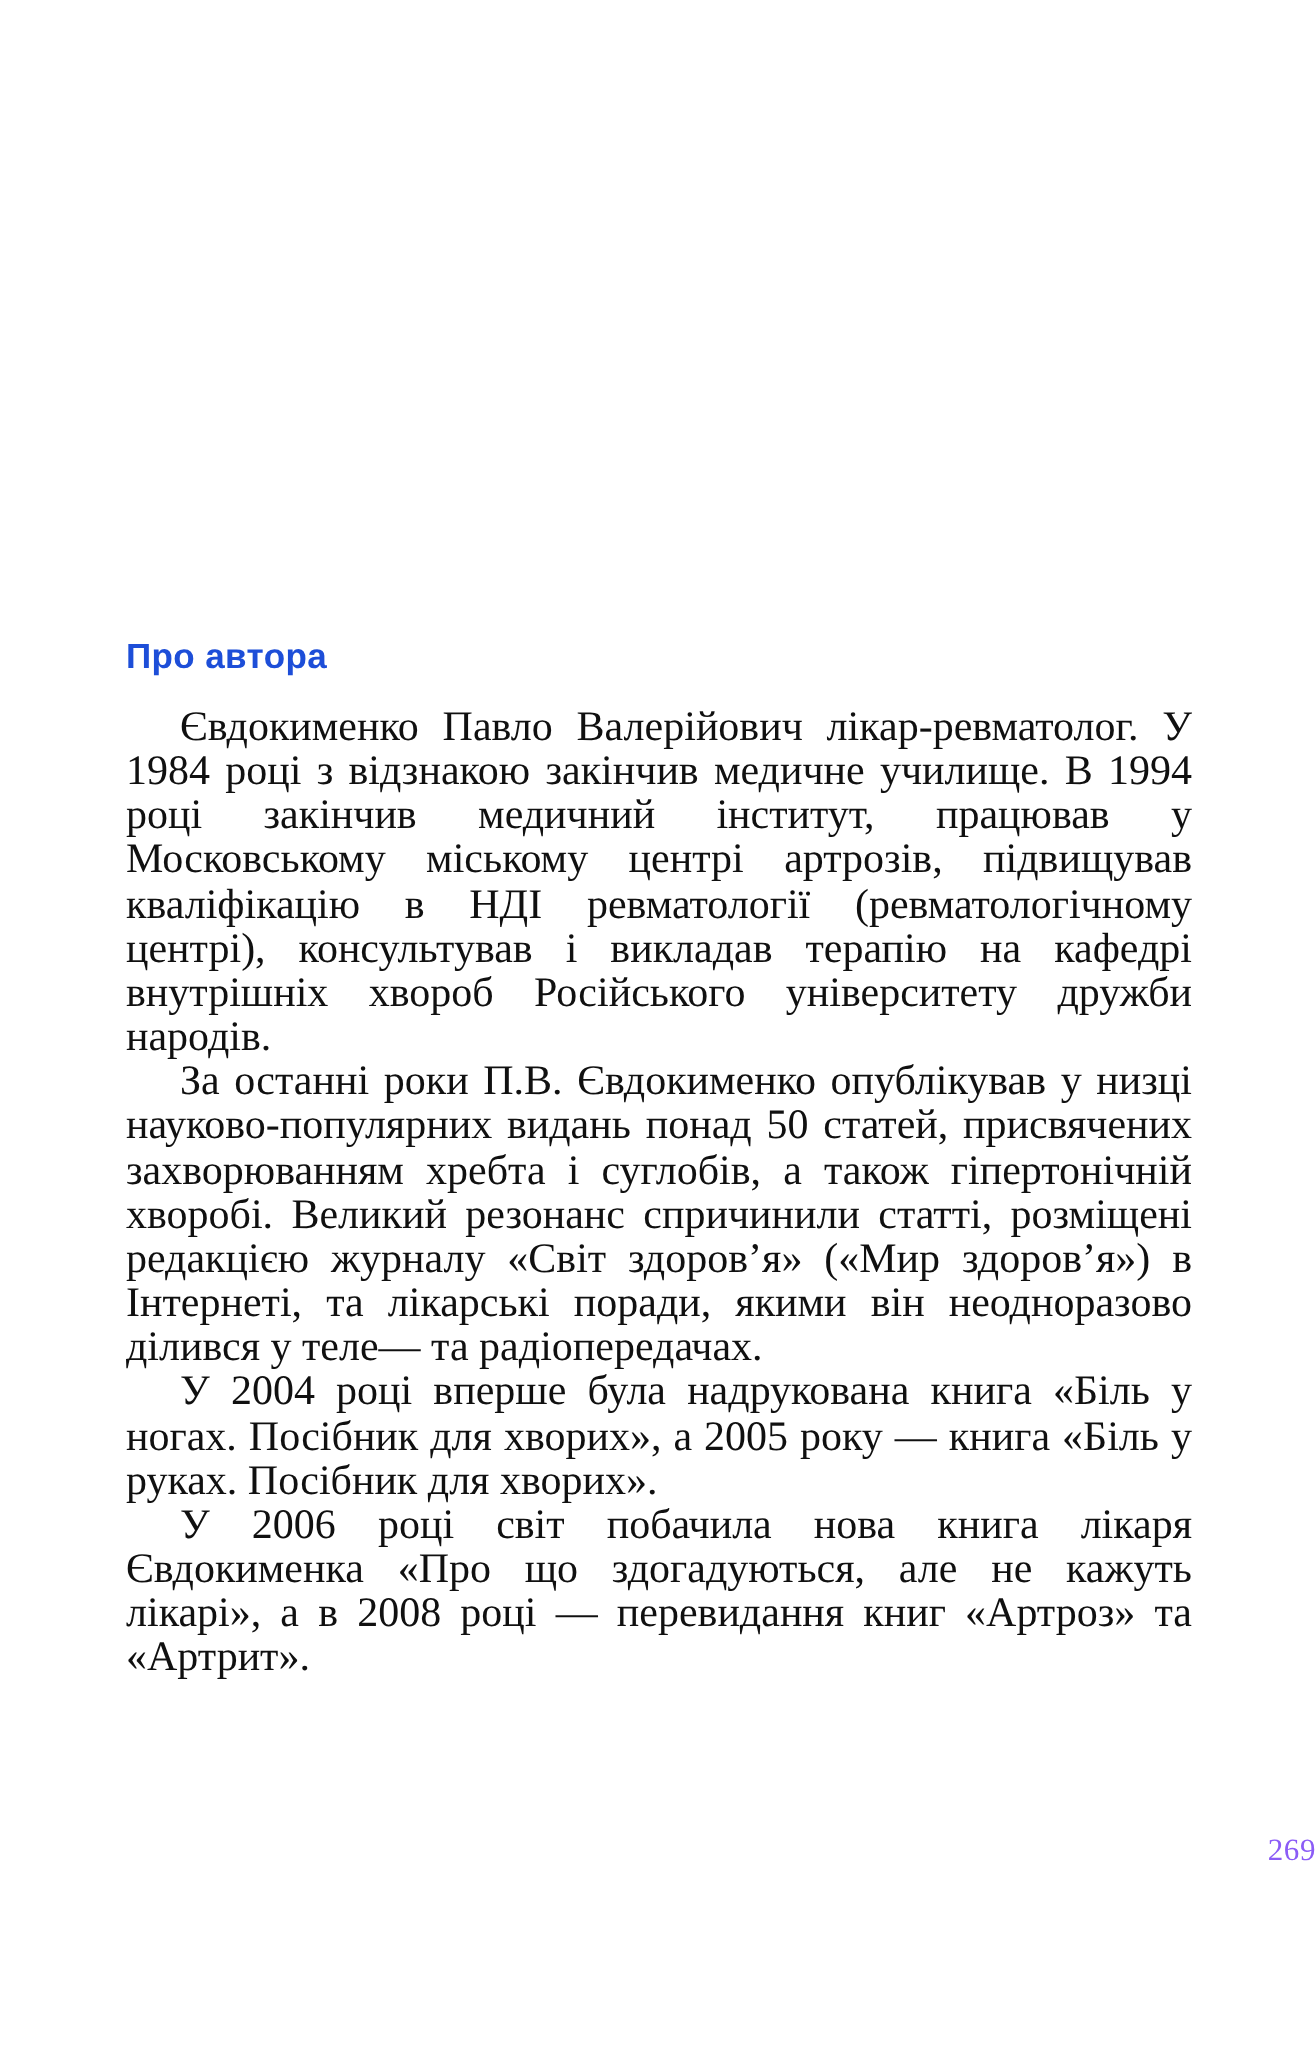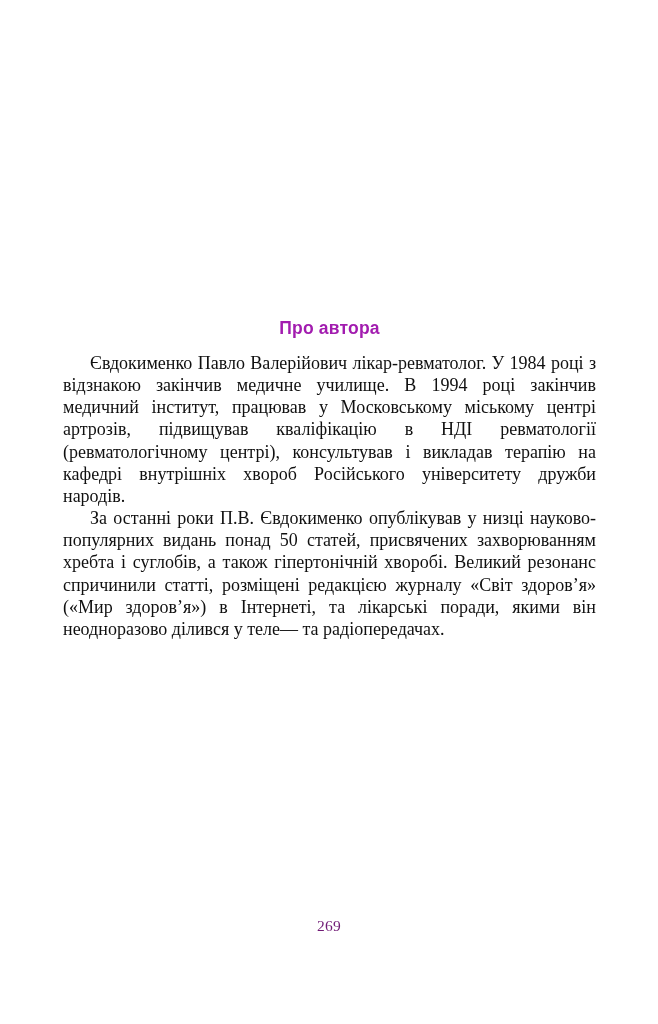--- a/index.html
+++ b/index.html
@@ -19,29 +19,29 @@
   .content-block {
     position: absolute;
     left: 63px;
     top: 318px;
     width: 533px;
   }
   .page-title {
     font-family: "Liberation Sans", "DejaVu Sans", sans-serif;
     font-weight: bold;
     font-size: 17.5px;
-    color: #a21caf;
-    text-align: center;
+    color: #1d4ed8;
+    text-align: left;
     letter-spacing: 0.2px;
     margin: 0 0 13px 0;
     line-height: 1.2;
   }
   .body-text {
     font-family: "Liberation Serif", "DejaVu Serif", serif;
-    font-size: 18px;
+    font-size: 21px;
     color: #101010;
     text-align: justify;
     text-justify: inter-word;
     line-height: 22.15px;
     margin: 0;
     hyphens: manual;
     -webkit-hyphens: manual;
   }
   .body-text p {
     margin: 0;
@@ -50,38 +50,40 @@
   }
   
   .body-text p.force-justify {
     text-align-last: justify;
   }
   .page-number {
     position: absolute;
     left: 0;
     right: 0;
     top: 917px;
-    text-align: center;
+    text-align: right;
     font-family: "Liberation Serif", "DejaVu Serif", serif;
     font-size: 15.5px;
-    color: #701a75;
+    color: #8b5cf6;
     letter-spacing: 0.3px;
   }
 </style>
 </head>
 <body>
 
 <div class="page">
 
   <div class="content-block">
 
     <h1 class="page-title">Про автора</h1>
 
     <div class="body-text">
       <p>Євдокименко Павло Валерійович лікар-ревматолог. У 1984 році з відзнакою закінчив медичне училище. В 1994 році закінчив медичний інститут, працював у Московському міському центрі артрозів, підвищував кваліфікацію в НДІ ревматології (ревматологічному центрі), консультував і викладав терапію на кафедрі внутрішніх хвороб Російського університету дружби народів.</p>
       <p>За останні роки П.В. Євдокименко опублікував у низці науково-популярних видань понад 50 статей, присвячених захворюванням хребта і суглобів, а також гіпертонічній хворобі. Великий резонанс спричинили статті, розміщені редакцією журналу «Світ здоров’я» («Мир здоров’я») в Інтернеті, та лікарські поради, якими він неодноразово ділився у теле— та радіопередачах.</p>
+      <p>У 2004 році вперше була надрукована книга «Біль у ногах. Посібник для хворих», а 2005 року — книга «Біль у руках. Посібник для хворих».</p>
+      <p>У 2006 році світ побачила нова книга лікаря Євдокименка «Про що здогадуються, але не кажуть лікарі», а в 2008 році — перевидання книг «Артроз» та «Артрит».</p>
     </div>
 
   </div>
 
   <div class="page-number">269</div>
 
 </div>
 
 </body></html>

